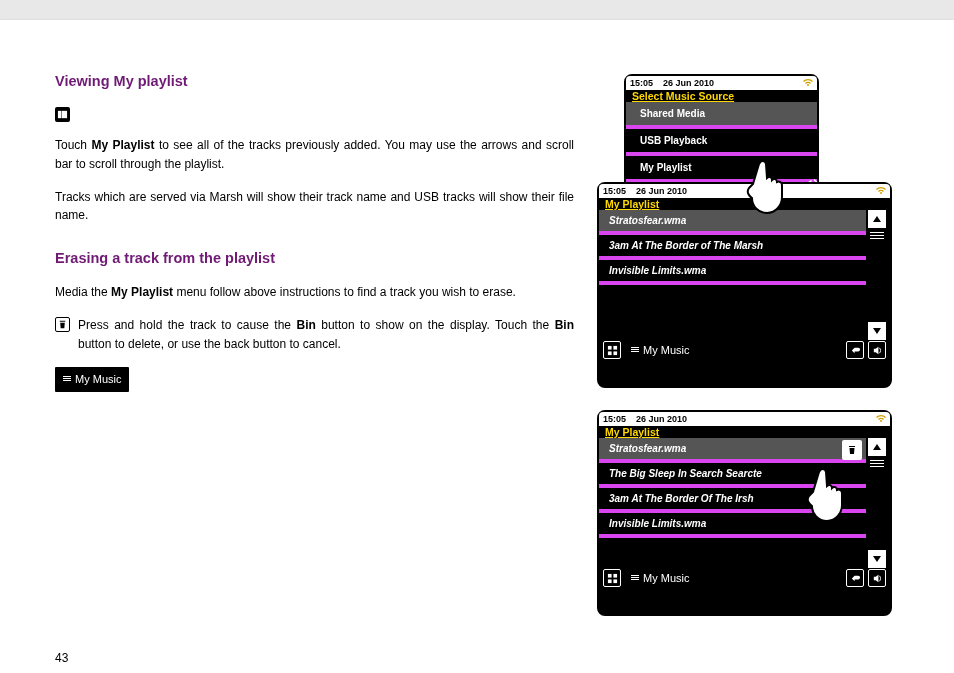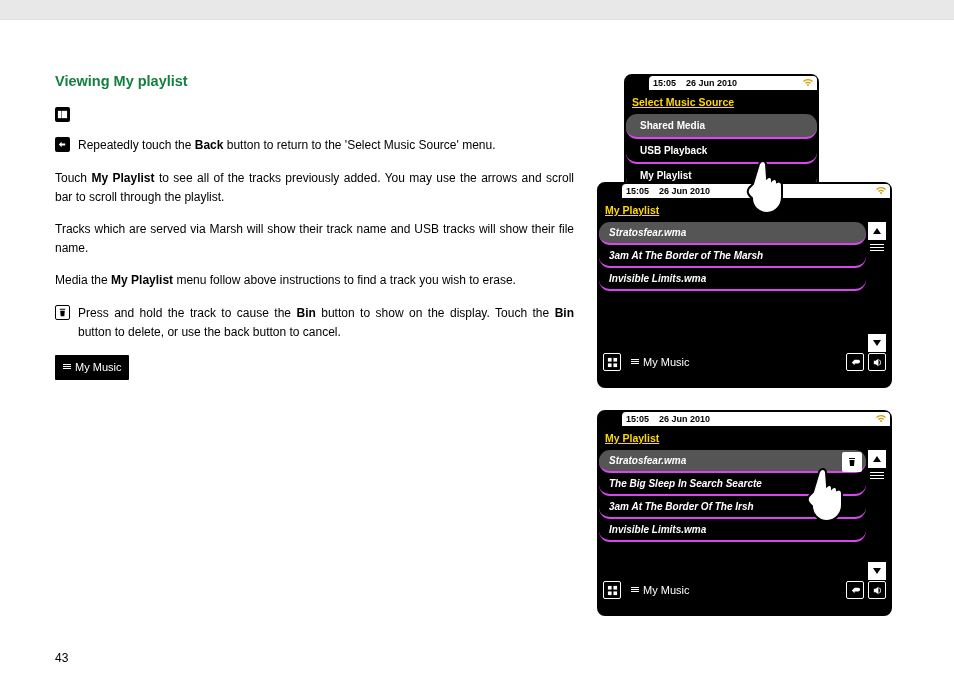--- a/index.html
+++ b/index.html
@@ -29,21 +29,21 @@
     line-height: 1.55;
     color: #000;
   }
   .right-col {
     flex: 0 0 300px;
     position: relative;
   }
   h2.section-title {
     font-size: 14.5px;
     font-weight: bold;
-    color: #15803d;
+    color: #701a75;
     margin-bottom: 14px;
   }
   .para { margin-bottom: 14px; text-align: justify; }
   .para.iconpara { display: flex; gap: 8px; align-items: flex-start; }
   .inline-icon {
     width: 15px; height: 15px;
     background: #000;
     border-radius: 2px;
     flex: 0 0 15px;
     display: inline-flex;
@@ -91,37 +91,35 @@
     background: #fff;
     color: #000;
     font-size: 9px;
     font-weight: bold;
     padding: 2px 4px;
     display: flex;
     align-items: center;
     gap: 10px;
     border-top-left-radius: 4px;
     border-top-right-radius: 4px;
-    margin-left: 23px;
   }
   .device .statusbar .wifi { margin-left: auto; }
   .device .titlebar {
     font-size: 10.5px;
     font-weight: bold;
-    padding: 6px 6px;
+    padding: 0 6px;
   }
   .title-yellow { color: #ffd800; text-decoration: underline; }
   .device .list {
     font-size: 10px;
     font-weight: bold;
   }
   .device .list .item {
     padding: 5px 10px;
-    border-bottom: 2px solid #d946ef;
-    border-radius: 11px;
+    border-bottom: 4px solid #d946ef;
   }
   .device .list .item.highlight {
     background: #555;
   }
   .device .bottombar {
     display: flex;
     align-items: center;
     height: 20px;
     padding: 0 4px;
     gap: 4px;
@@ -213,37 +211,28 @@
 
       <div class="para iconpara">
         <span class="inline-icon">
           <svg viewBox="0 0 12 12">
               <rect x="1" y="2" width="3.5" height="8" fill="#fff"></rect>
               <rect x="5" y="2" width="6" height="8" fill="#fff"></rect>
             </svg>
         </span>
       </div>
 
-      <div class="para iconpara">
-        <span class="inline-icon">
-          <svg viewBox="0 0 12 12">
-              <path d="M5 3 L2 6 L5 9 L5 7 L9 7 L9 5 L5 5 Z" fill="#fff"></path>
-            </svg>
-        </span>
-        <span>
-          <span>Repeatedly touch the </span><b>Back</b><span> button to return to the 'Select Music Source' menu.</span>
-        </span>
-      </div>
 
       <div class="para">
         <span>Touch </span><b>My Playlist</b><span> to see all of the tracks previously added. You may use the arrows and scroll bar to scroll through the playlist.</span>
       </div>
 
       <div class="para">Tracks which are served via Marsh will show their track name and USB tracks will show their file name.</div>
 
+      <h2 class="section-title" style="margin-top:22px">Erasing a track from the playlist</h2>
 
       <div class="para">
         <span>Media the </span><b>My Playlist</b><span> menu follow above instructions to find a track you wish to erase.</span>
       </div>
 
       <div class="para iconpara">
         <span class="inline-icon" style="background:#fff;border:1px solid #000">
           <svg viewBox="0 0 12 12">
               <path d="M3 2h6v1H3zM3.5 4h5l-.5 6h-4z" fill="#000"></path>
             </svg>

